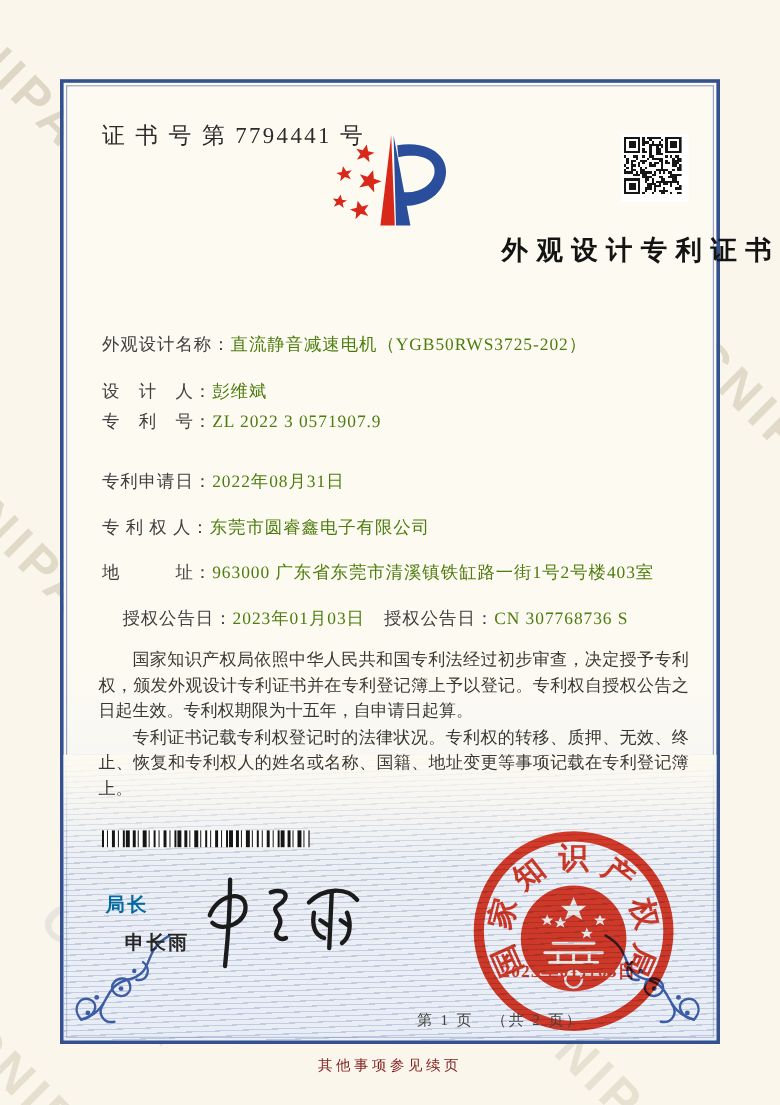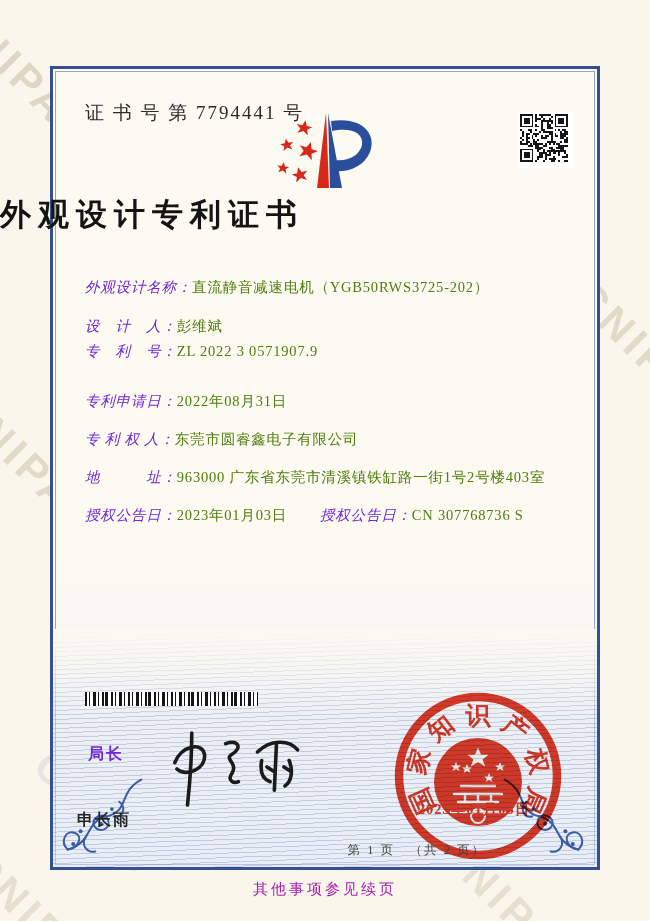--- a/index.html
+++ b/index.html
@@ -17,57 +17,57 @@
          border:3px solid #33508f;
          background:linear-gradient(180deg,#fdfaf1 0%,#fdfaf1 60%,#f7f7f4 72%,#eef1f7 100%);}
   .frame .inner-line{position:absolute;inset:2px;border:1px solid #96a5ca;pointer-events:none;}
   .guilloche{position:absolute;left:0;right:0;bottom:0;height:238px;
              background-color:rgba(226,232,244,.45);
              background-image:repeating-linear-gradient(178deg,rgba(95,115,170,.28) 0 1px,rgba(255,255,255,0) 1px 4.5px);}
   .guilloche:before{content:"";position:absolute;inset:0;
              background:linear-gradient(180deg,#fdfaf1 0,rgba(253,250,241,0) 90px);}
 
   .cert-no{position:absolute;left:85px;top:100px;font-size:19px;letter-spacing:2px;color:#2b2b2b;}
-  .title{position:absolute;left:0;right:0;top:194px;text-align:left;font-size:31px;
+  .title{position:absolute;left:0;right:0;top:194px;text-align:right;font-size:22px;
          font-weight:700;letter-spacing:7px;color:#141414;}
 
   .field{position:absolute;font-size:14.5px;letter-spacing:.8px;color:#33312e;white-space:nowrap;}
-  .field .lab{color:#6d28d9;font-style:italic;}
+  .field .lab{color:#404040;}
   .field .val{color:#4d7c0f;}
 
   .paras{position:absolute;left:82px;top:540px;width:492px;font-size:14.2px;line-height:21.5px;
          color:#3a3833;text-align:justify;}
   .paras p{margin:0;text-indent:2em;}
 
   .barcode{position:absolute;left:85px;top:692px;width:173px;height:14px;
            background-image:linear-gradient(90deg,#161616 0 2px,#fff 2px 4px,#161616 4px 5px,#fff 5px 8px,
              #161616 8px 11px,#fff 11px 13px,#161616 13px 14px,#fff 14px 17px,#161616 17px 19px,#fff 19px 20px,
              #161616 20px 23px,#fff 23px 26px,#161616 26px 28px,#fff 28px 30px,#161616 30px 31px,#fff 31px 34px,
              #161616 34px 37px,#fff 37px 39px,#161616 39px 40px,#fff 40px 43px);
            background-size:43px 100%;background-repeat:repeat-x;}
 
   .sig-title{position:absolute;left:88px;top:744px;font-size:16px;font-weight:700;letter-spacing:2px;
-             color:#6d28d9;font-family:"Liberation Sans","DejaVu Sans",sans-serif;}
-  .sig-name{position:absolute;left:77px;top:776px;font-size:16px;font-weight:700;letter-spacing:2px;
-            color:#262626;font-family:"Liberation Sans","DejaVu Sans",sans-serif;margin-top:34px;}
+             color:#0369a1;font-family:"Liberation Sans","DejaVu Sans",sans-serif;}
+  .sig-name{position:absolute;left:104px;top:776px;font-size:16px;font-weight:700;letter-spacing:2px;
+            color:#262626;font-family:"Liberation Sans","DejaVu Sans",sans-serif;}
   .sig-svg{position:absolute;left:160px;top:724px;}
 
   .qr{position:absolute;left:518px;top:112px;width:52px;height:52px;background:#fff;padding:2px;}
 
   .seal{position:absolute;left:392px;top:690px;width:172px;height:172px;mix-blend-mode:multiply;opacity:.94;}
   .seal-chars{position:absolute;inset:0;}
   .seal-chars span{position:absolute;left:50%;top:50%;font-size:25px;font-weight:700;color:#e0301c;
                    font-family:"Liberation Serif","DejaVu Serif",serif;}
   .seal-date{position:absolute;left:-18px;top:110px;width:200px;text-align:center;color:#e0301c;
              font-size:14.5px;font-weight:700;letter-spacing:1px;}
 
   .page-info{position:absolute;left:50px;width:436px;top:842px;text-align:right;font-size:12.5px;
              letter-spacing:2px;color:#45433e;}
-  .cont-note{position:absolute;left:0;right:0;top:880px;text-align:center;font-size:15px;
-             letter-spacing:3px;color:#a21caf;}
+  .cont-note{position:absolute;left:0;right:0;top:880px;text-align:center;font-size:12px;
+             letter-spacing:3px;color:#7f1d1d;}
 
   .flourish{position:absolute;}
 </style>
 </head>
 <body>
 
 <div class="wm" style="left:-28px;top:-8px;opacity:.55">CNIPA</div>
 <div class="wm" style="left:352px;top:96px;opacity:.26">CNIPA</div>
 <div class="wm" style="left:598px;top:272px;opacity:.5">CNIPA</div>
 <div class="wm" style="left:-22px;top:382px;opacity:.5">CNIPA</div>
@@ -364,28 +364,30 @@
 </div>
 <div class="field" style="left:85px;top:392px">
   <span class="lab">专利申请日：</span><span class="val">2022年08月31日</span>
 </div>
 <div class="field" style="left:85px;top:430px">
   <span class="lab">专 利 权 人：</span><span class="val">东莞市圆睿鑫电子有限公司</span>
 </div>
 <div class="field" style="left:85px;top:468px">
   <span class="lab">地　　　址：</span><span class="val">963000 广东省东莞市清溪镇铁缸路一街1号2号楼403室</span>
 </div>
-<div class="field" style="left:85px;top:506px">
+<div class="field" style="left:102px;top:506px">
   <span class="lab">授权公告日：</span><span class="val">2023年01月03日</span>
 </div>
 <div class="field" style="left:320px;top:506px">
   <span class="lab">授权公告日：</span><span class="val">CN 307768736 S</span>
 </div>
 
 <div class="paras">
+  <p>国家知识产权局依照中华人民共和国专利法经过初步审查，决定授予专利权，颁发外观设计专利证书并在专利登记簿上予以登记。专利权自授权公告之日起生效。专利权期限为十五年，自申请日起算。</p>
+  <p>专利证书记载专利权登记时的法律状况。专利权的转移、质押、无效、终止、恢复和专利权人的姓名或名称、国籍、地址变更等事项记载在专利登记簿上。</p>
 </div>
 
 <div class="barcode"></div>
 
 <div class="sig-title">局长</div>
 <div class="sig-name">申长雨</div>
 <svg class="sig-svg" width="180" height="90" viewBox="0 0 170 80">
   <g fill="none" stroke="#1b1b1b" stroke-width="3.4" stroke-linecap="round">
     <path d="M14,34 C20,18 40,14 42,26 C44,40 24,48 16,40"></path>
     <path d="M30,6 C30,30 28,55 26,74"></path>

